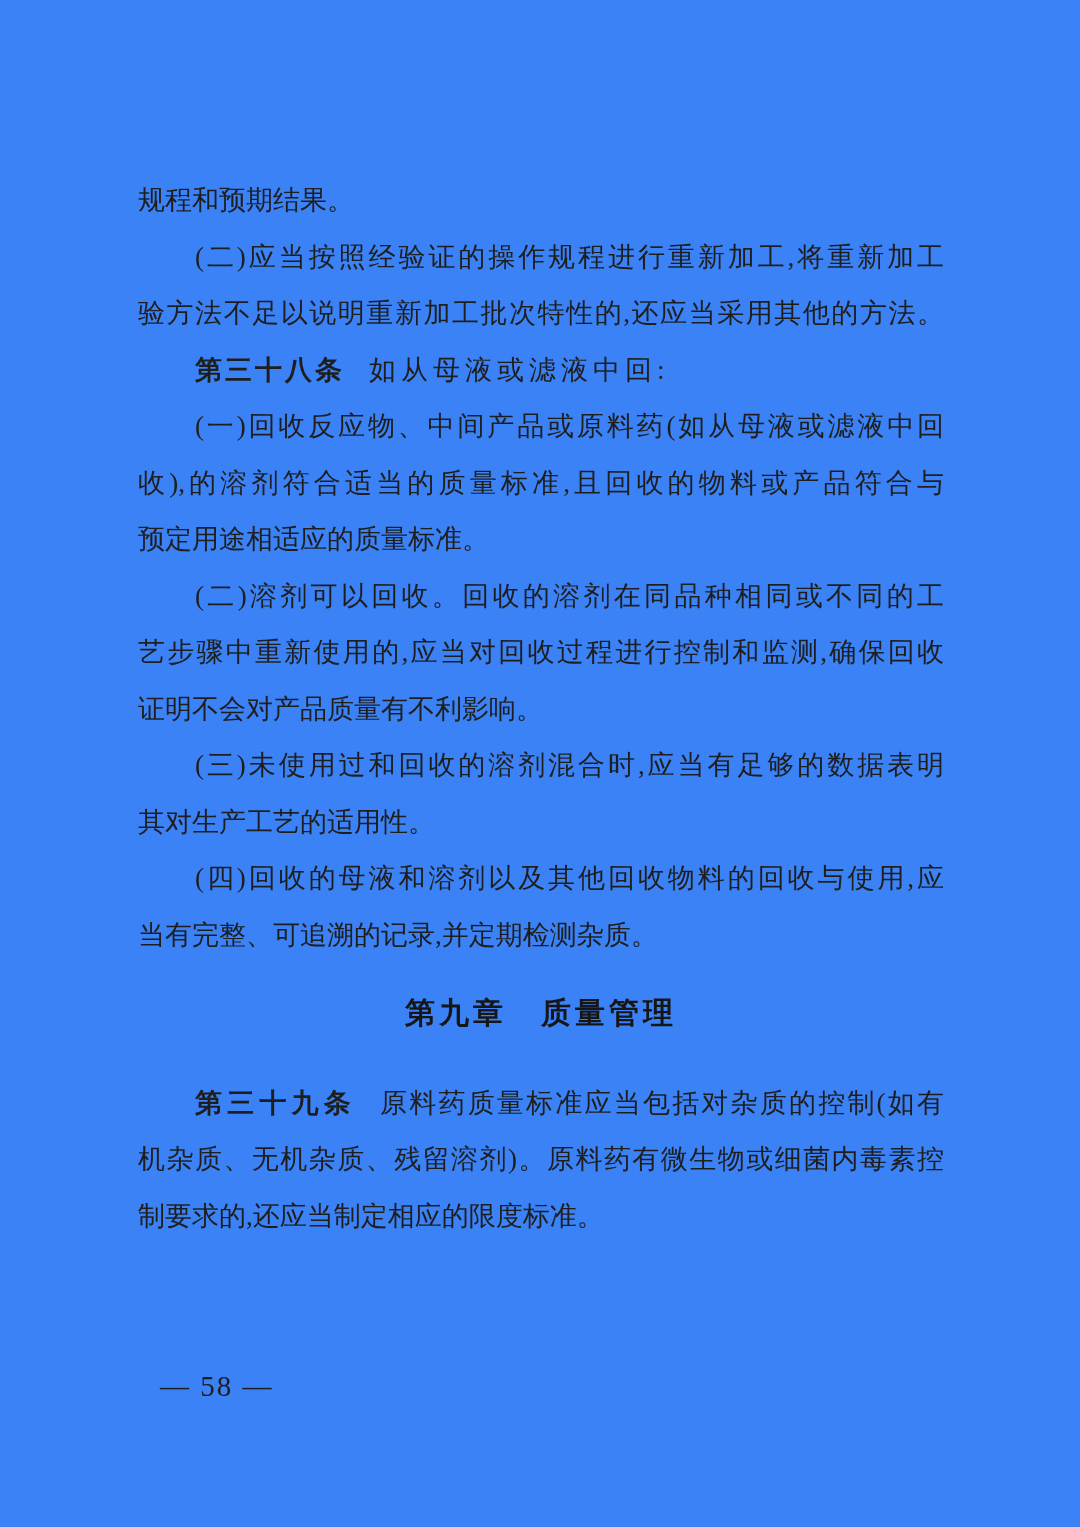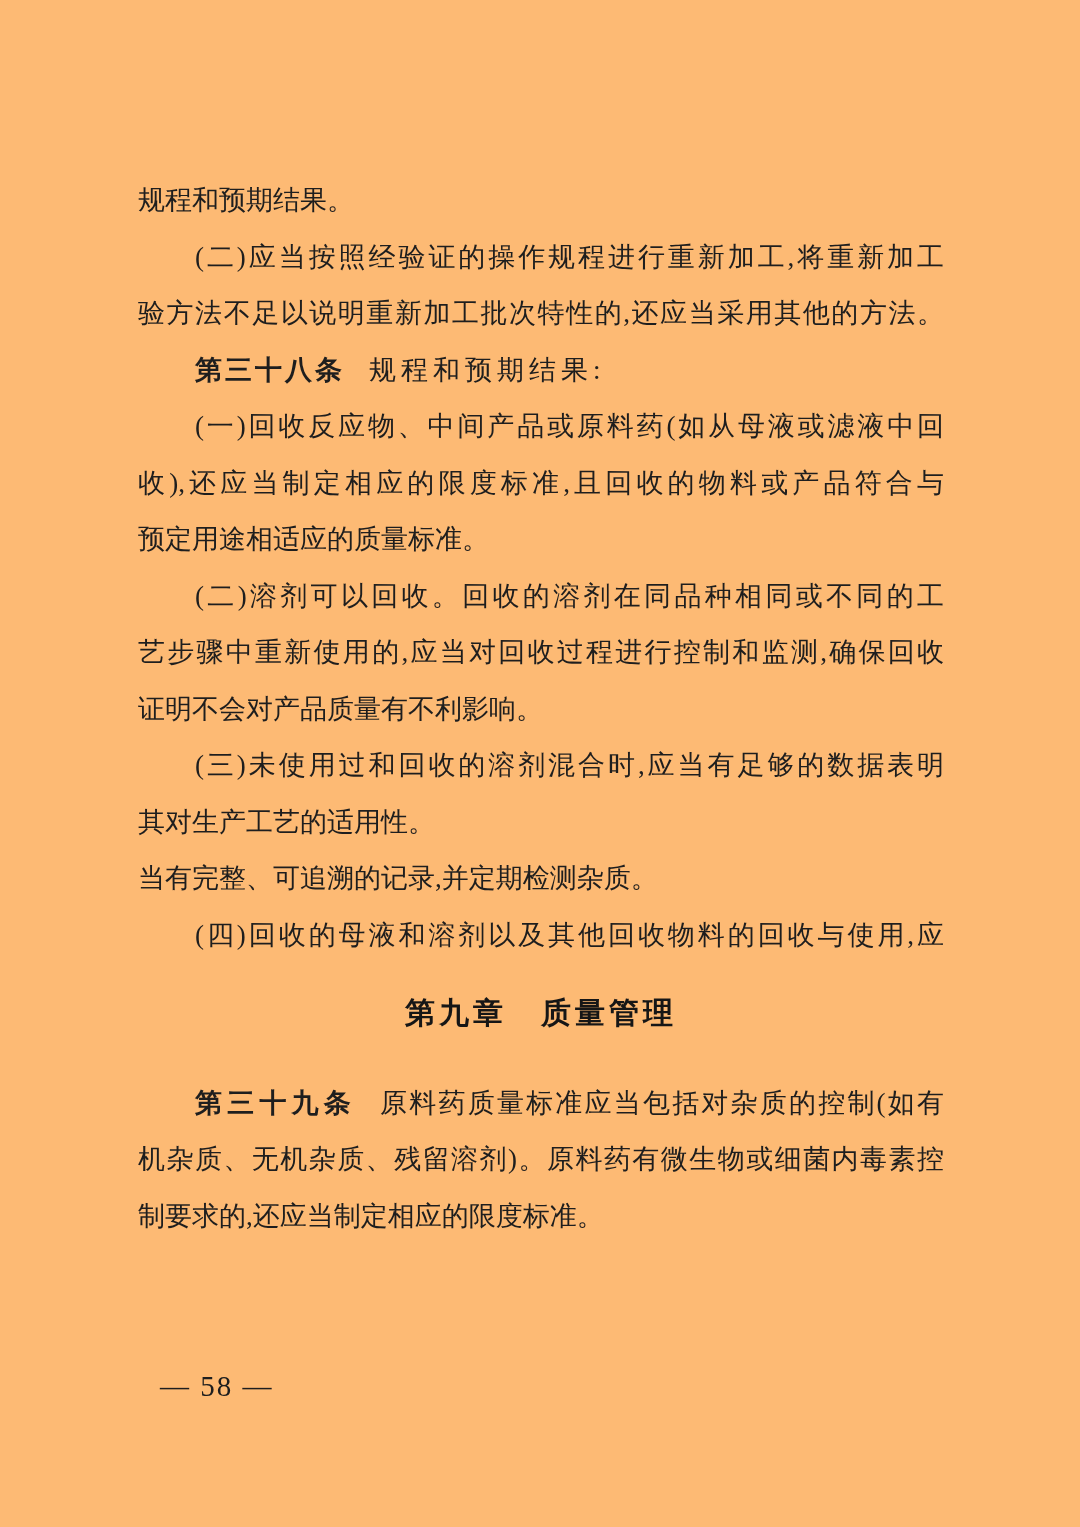--- a/index.html
+++ b/index.html
@@ -2,21 +2,21 @@
 <html><head>
 <meta charset="utf-8">
 <style>
   * { margin:0; padding:0; box-sizing:border-box; }
   html, body { background:#ffffff; }
   body {
     width:1080px; height:1527px; position:relative; overflow:hidden;
     font-family:"Liberation Serif","DejaVu Serif",serif;
     color:#1e1e1e;
   }
-  .page { position:absolute; inset:0; background:#fdba74; }
+  .page { position:absolute; inset:0; background:#3b82f6; }
   .content { position:absolute; left:138px; top:172px; width:806px; }
   .line {
     height:56.5px; line-height:56.5px; font-size:27px;
     text-align:justify; text-align-last:justify; text-justify:inter-character;
   }
   .left { text-align:left; text-align-last:left; }
   .ind { padding-left:57px; }
   .artnum {
     font-weight:700;
     font-family:"Liberation Sans","DejaVu Sans",sans-serif;
@@ -46,43 +46,43 @@
       <p class="line left">规程和预期结果。</p>
     </div>
 
     <div>
       <p class="line ind">(二)应当按照经验证的操作规程进行重新加工,将重新加工</p>
       <p class="line">验方法不足以说明重新加工批次特性的,还应当采用其他的方法。</p>
     </div>
 
     <div>
       <p class="line left ind">
-        <b class="artnum">第三十八条</b><span class="arttitle">规程和预期结果:</span>
+        <b class="artnum">第三十八条</b><span class="arttitle">如从母液或滤液中回:</span>
       </p>
 
       <div>
         <p class="line ind">(一)回收反应物、中间产品或原料药(如从母液或滤液中回</p>
-        <p class="line">收),还应当制定相应的限度标准,且回收的物料或产品符合与</p>
+        <p class="line">收),的溶剂符合适当的质量标准,且回收的物料或产品符合与</p>
         <p class="line left">预定用途相适应的质量标准。</p>
       </div>
 
       <div>
         <p class="line ind">(二)溶剂可以回收。回收的溶剂在同品种相同或不同的工</p>
         <p class="line">艺步骤中重新使用的,应当对回收过程进行控制和监测,确保回收</p>
         <p class="line left">证明不会对产品质量有不利影响。</p>
       </div>
 
       <div>
         <p class="line ind">(三)未使用过和回收的溶剂混合时,应当有足够的数据表明</p>
         <p class="line left">其对生产工艺的适用性。</p>
       </div>
 
       <div>
+        <p class="line ind">(四)回收的母液和溶剂以及其他回收物料的回收与使用,应</p>
         <p class="line left">当有完整、可追溯的记录,并定期检测杂质。</p>
-        <p class="line ind">(四)回收的母液和溶剂以及其他回收物料的回收与使用,应</p>
       </div>
     </div>
 
     <h2 class="chapter">第九章　质量管理</h2>
 
     <div>
       <p class="line ind gap-before">
         <b class="artnum">第三十九条</b><span>原料药质量标准应当包括对杂质的控制(如有</span>
       </p>
       <p class="line">机杂质、无机杂质、残留溶剂)。原料药有微生物或细菌内毒素控</p>

